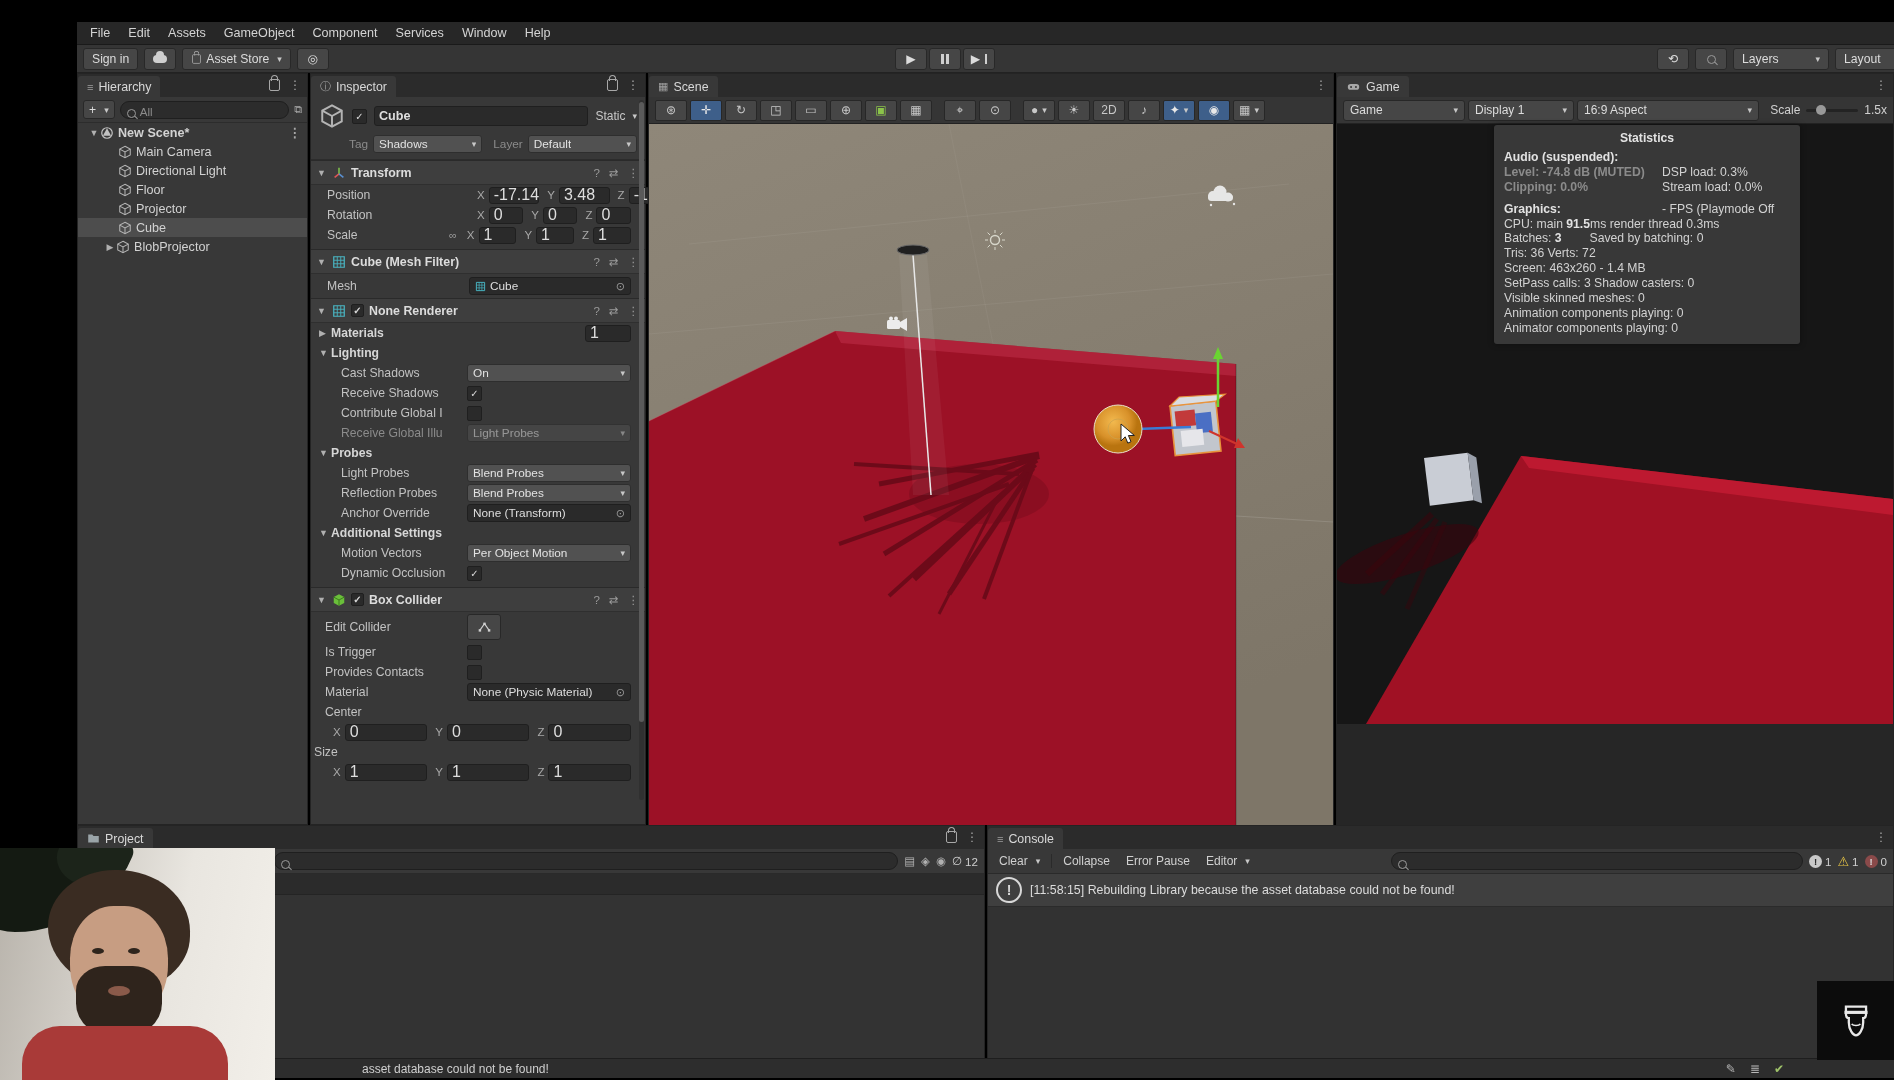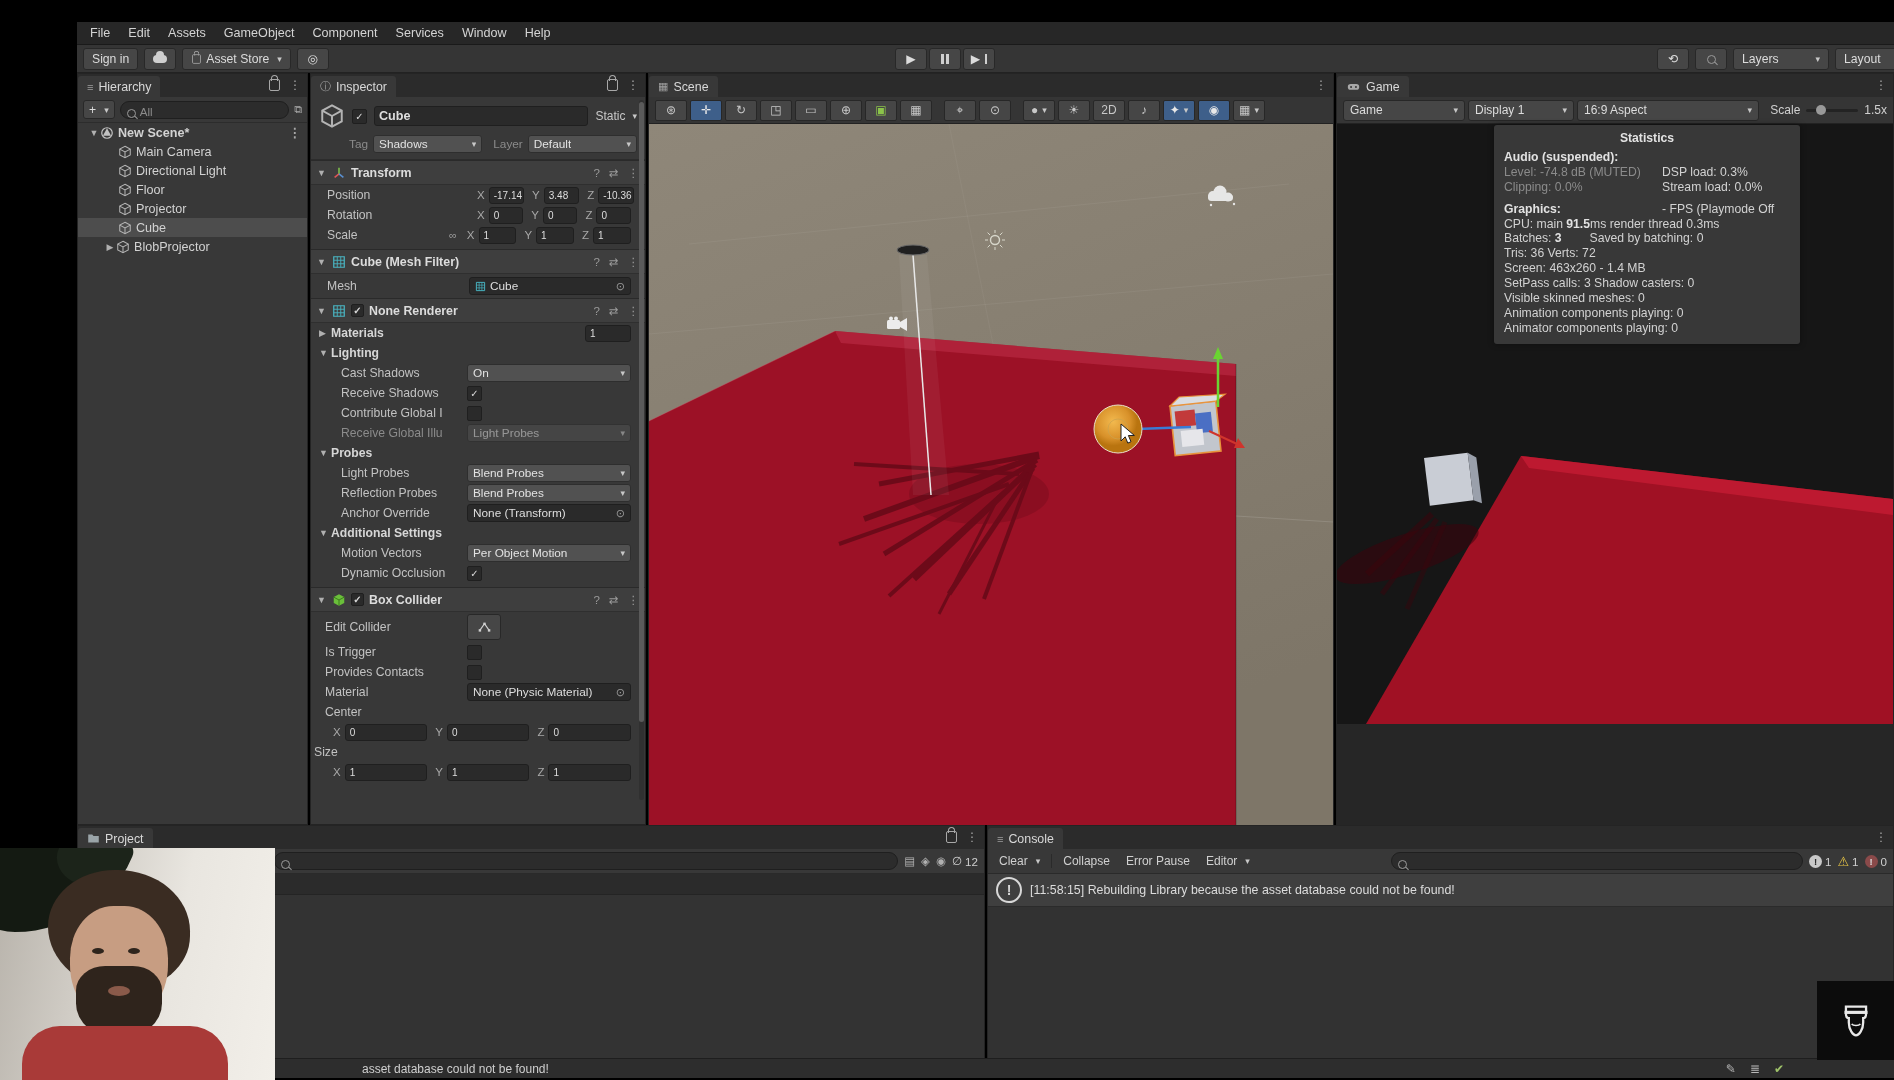--- a/index.html
+++ b/index.html
@@ -40,21 +40,21 @@
   .selrow{background:#4d4d4d;}
   
   .irow{display:flex;align-items:center;height:20px;padding-left:16px;font-size:12.2px;color:#c2c2c2;box-sizing:border-box;}
   .ilbl{width:142px;flex-shrink:0;white-space:nowrap;overflow:hidden;}
   .ilbl2{width:126px;flex-shrink:0;white-space:nowrap;overflow:hidden;}
   .drop{flex:1;background:#515151;border:1px solid #2e2e2e;border-radius:3px;height:16px;display:flex;align-items:center;padding:0 5px;font-size:11.8px;color:#e2e2e2;justify-content:space-between;margin-right:14px;min-width:0;}
   .drop span{white-space:nowrap;overflow:hidden;}
   .caret{font-size:9px;color:#c8c8c8;margin-left:4px;}
   .objfield{flex:1;background:#2a2a2a;border:1px solid #1f1f1f;border-radius:3px;height:16px;display:flex;align-items:center;padding:0 5px;font-size:11.8px;color:#dedede;margin-right:14px;gap:4px;min-width:0;}
   .picker{margin-left:auto;color:#9a9a9a;font-size:11px;}
-  .nfield{background:#2a2a2a;border:1px solid #1f1f1f;border-radius:3px;height:15px;display:flex;align-items:center;padding:0 4px;font-size:10px;color:#dedede;flex:1;min-width:0;}
+  .nfield{background:#2a2a2a;border:1px solid #1f1f1f;border-radius:3px;height:15px;display:flex;align-items:center;padding:0 4px;font-size:16px;color:#dedede;flex:1;min-width:0;}
   .cbox{width:13px;height:13px;background:#2a2a2a;border:1px solid #1f1f1f;border-radius:2px;display:flex;align-items:center;justify-content:center;color:#d8d8d8;font-size:10px;flex-shrink:0;}
   .sect{height:23px;background:#3e3e3e;border-top:1px solid #2a2a2a;border-bottom:1px solid #2f2f2f;display:flex;align-items:center;font-weight:bold;color:#dcdcdc;font-size:12.4px;padding:0 6px;gap:5px;}
   .sect .fold{font-size:9px;color:#b0b0b0;width:10px;}
   .sect .hicons{margin-left:auto;display:flex;gap:9px;color:#9a9a9a;font-weight:normal;font-size:11.5px;align-items:center;}
   .subhead{font-weight:bold;color:#d6d6d6;padding-left:8px;}
   .axis{color:#a8a8a8;margin:0 4px 0 8px;font-size:11.5px;}
   .vecwrap{display:flex;flex:1;margin-right:14px;align-items:center;}
   .dim{color:#8b8b8b;}
   
   .scene-toolbar{height:26px;background:#353535;display:flex;align-items:center;padding:0 6px;gap:3px;border-bottom:1px solid #222;}
@@ -63,21 +63,21 @@
   .gsep{width:6px;}
   .gdrop{background:#464646;border:1px solid #272727;border-radius:3px;height:19px;display:flex;align-items:center;padding:0 6px;font-size:12px;color:#dcdcdc;gap:6px;}
   .slider{width:52px;height:3px;background:#232323;border-radius:2px;position:relative;display:inline-block;}
   .slider i{position:absolute;left:10px;top:-4px;width:10px;height:10px;border-radius:50%;background:#999;}
   
   #stats{position:absolute;left:157px;top:51px;width:306px;background:rgba(58,58,58,.96);border-radius:3px;
          padding:6px 10px 8px;box-sizing:border-box;font-size:12.2px;line-height:14.9px;color:#d2d2d2;box-shadow:0 0 6px rgba(0,0,0,.4);}
   #stats .c{text-align:center;font-weight:bold;color:#e2e2e2;margin-bottom:4px;}
   #stats .b{font-weight:bold;color:#e2e2e2;}
   #stats .two{display:flex;}
-  #stats .two .l{width:158px;flex-shrink:0;}
+  #stats .two .l{width:158px;flex-shrink:0;font-weight:bold;}
   
   .ctoolbar{height:24px;background:#383838;border-bottom:1px solid #2a2a2a;display:flex;align-items:center;padding:0 6px;gap:6px;}
   .flat{font-size:12px;color:#d0d0d0;padding:0 5px;display:flex;align-items:center;gap:4px;}
   .vsep{width:1px;height:14px;background:#2a2a2a;}
   .assets-hdr{height:20px;background:#2b2b2b;border-bottom:1px solid #242424;display:flex;align-items:center;font-weight:bold;color:#d2d2d2;font-size:12.4px;padding-left:10px;}
   .prow{height:19px;display:flex;align-items:center;font-size:12.6px;color:#d2d2d2;padding-left:22px;gap:5px;}
   .picon{width:14px;height:14px;flex-shrink:0;display:flex;align-items:center;justify-content:center;}
   .shadericon{width:13px;height:13px;border-radius:3px;background:linear-gradient(135deg,#7fae4e,#3f8f86 55%,#7a4e9e);color:#fff;font-size:9px;font-weight:bold;display:flex;align-items:center;justify-content:center;}
   .hashicon{width:13px;height:13px;border-radius:2px;background:#5a7e88;color:#eaf4f6;font-size:9.5px;font-weight:bold;display:flex;align-items:center;justify-content:center;}
   .badge{display:flex;align-items:center;gap:3px;font-size:11.6px;color:#cfcfcf;}

